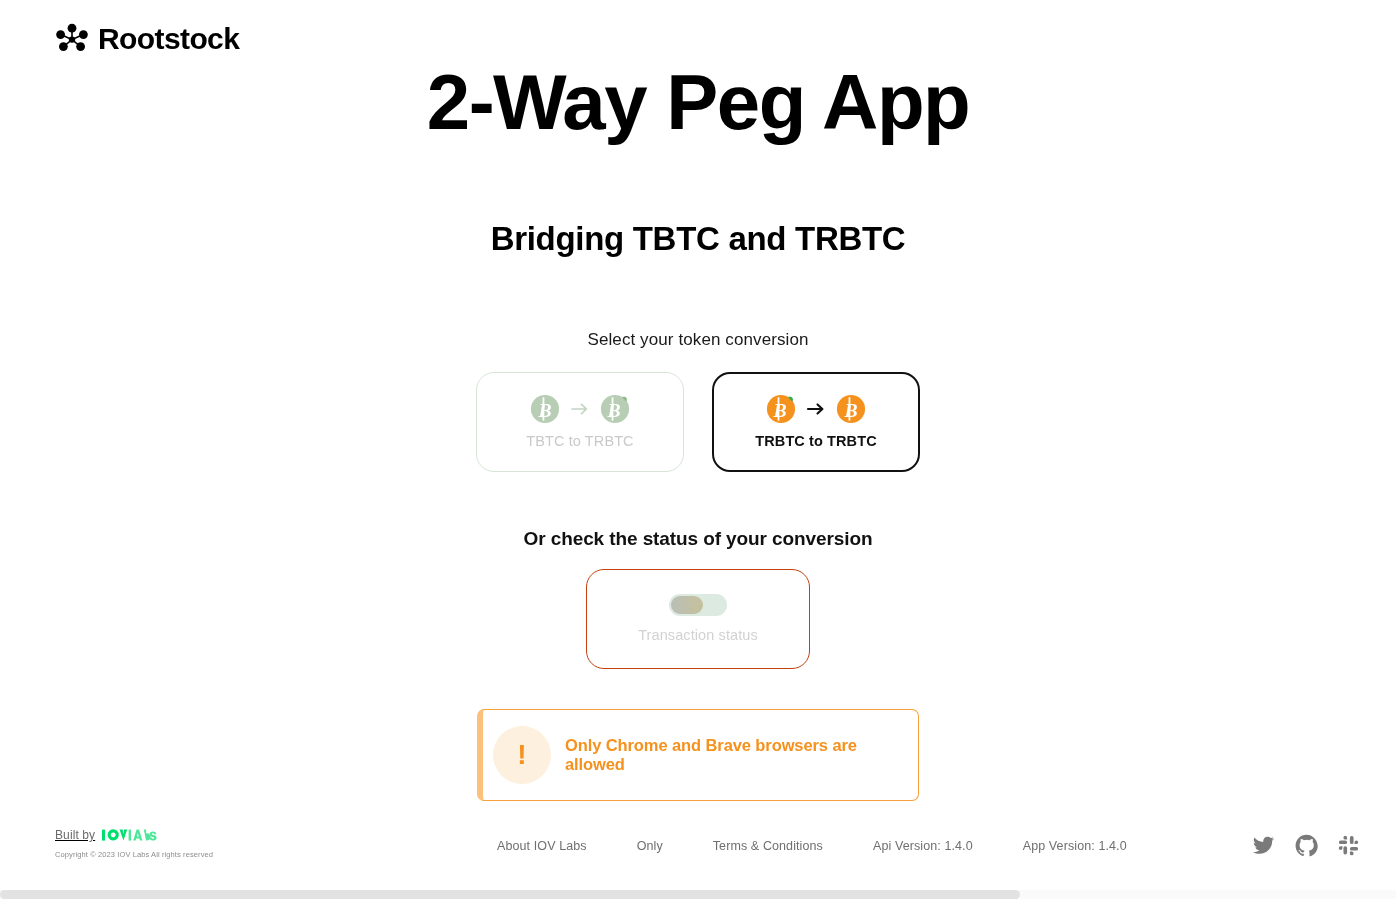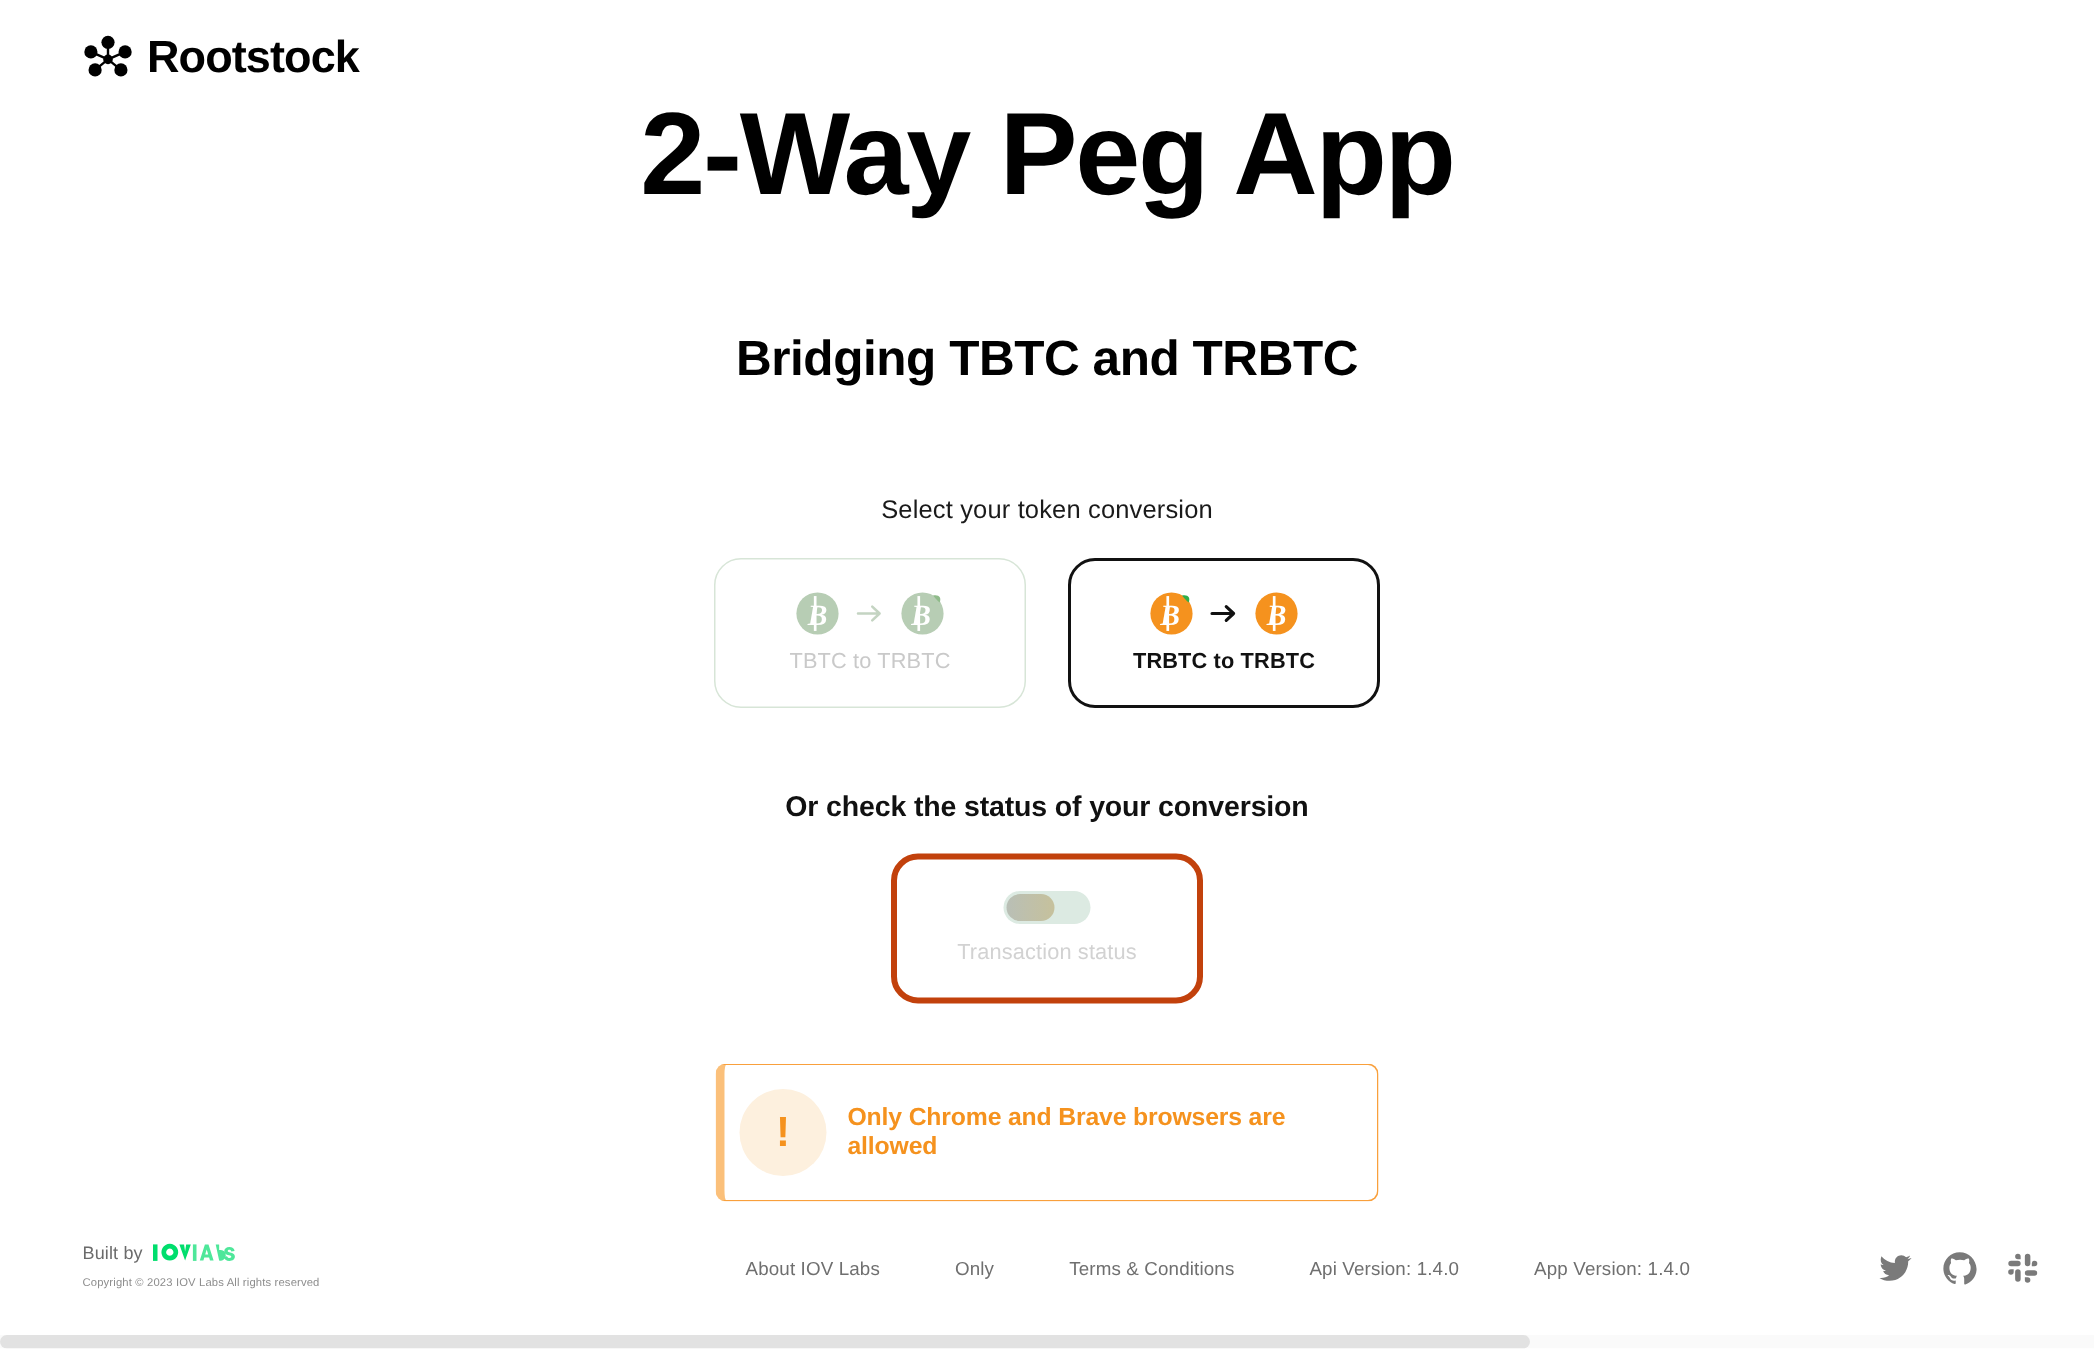--- a/index.html
+++ b/index.html
@@ -110,24 +110,24 @@
   
   .status-label {
     font-size: 19px;
     font-weight: 700;
     color: #111111;
     padding-top: 56px;
     letter-spacing: -0.1px;
   }
   .status-card {
     margin-top: 19px;
-    width: 208px;
+    width: 224px;
     height: 100px;
     border-radius: 18px;
-    border: 4px solid #c2410c;
+    border: 1px solid #c2410c;
     background: #ffffff;
     display: flex;
     flex-direction: column;
     align-items: center;
     justify-content: center;
     gap: 11px;
   }
   .toggle {
     width: 58px;
     height: 22px;
@@ -191,20 +191,21 @@
     height: 60px;
   }
   .footer-left {
     position: absolute;
     left: 55px; top: 0;
   }
   .built-by {
     display: flex;
     align-items: center;
     gap: 7px;
+    text-decoration: underline;
   }
   .built-by-text {
     font-size: 12px;
     color: #6b6b6b;
     letter-spacing: 0.1px;
   }
   .iov-logo { height: 16px; display: block; }
   .copyright {
     font-size: 7.5px;
     color: #8d8d8d;

